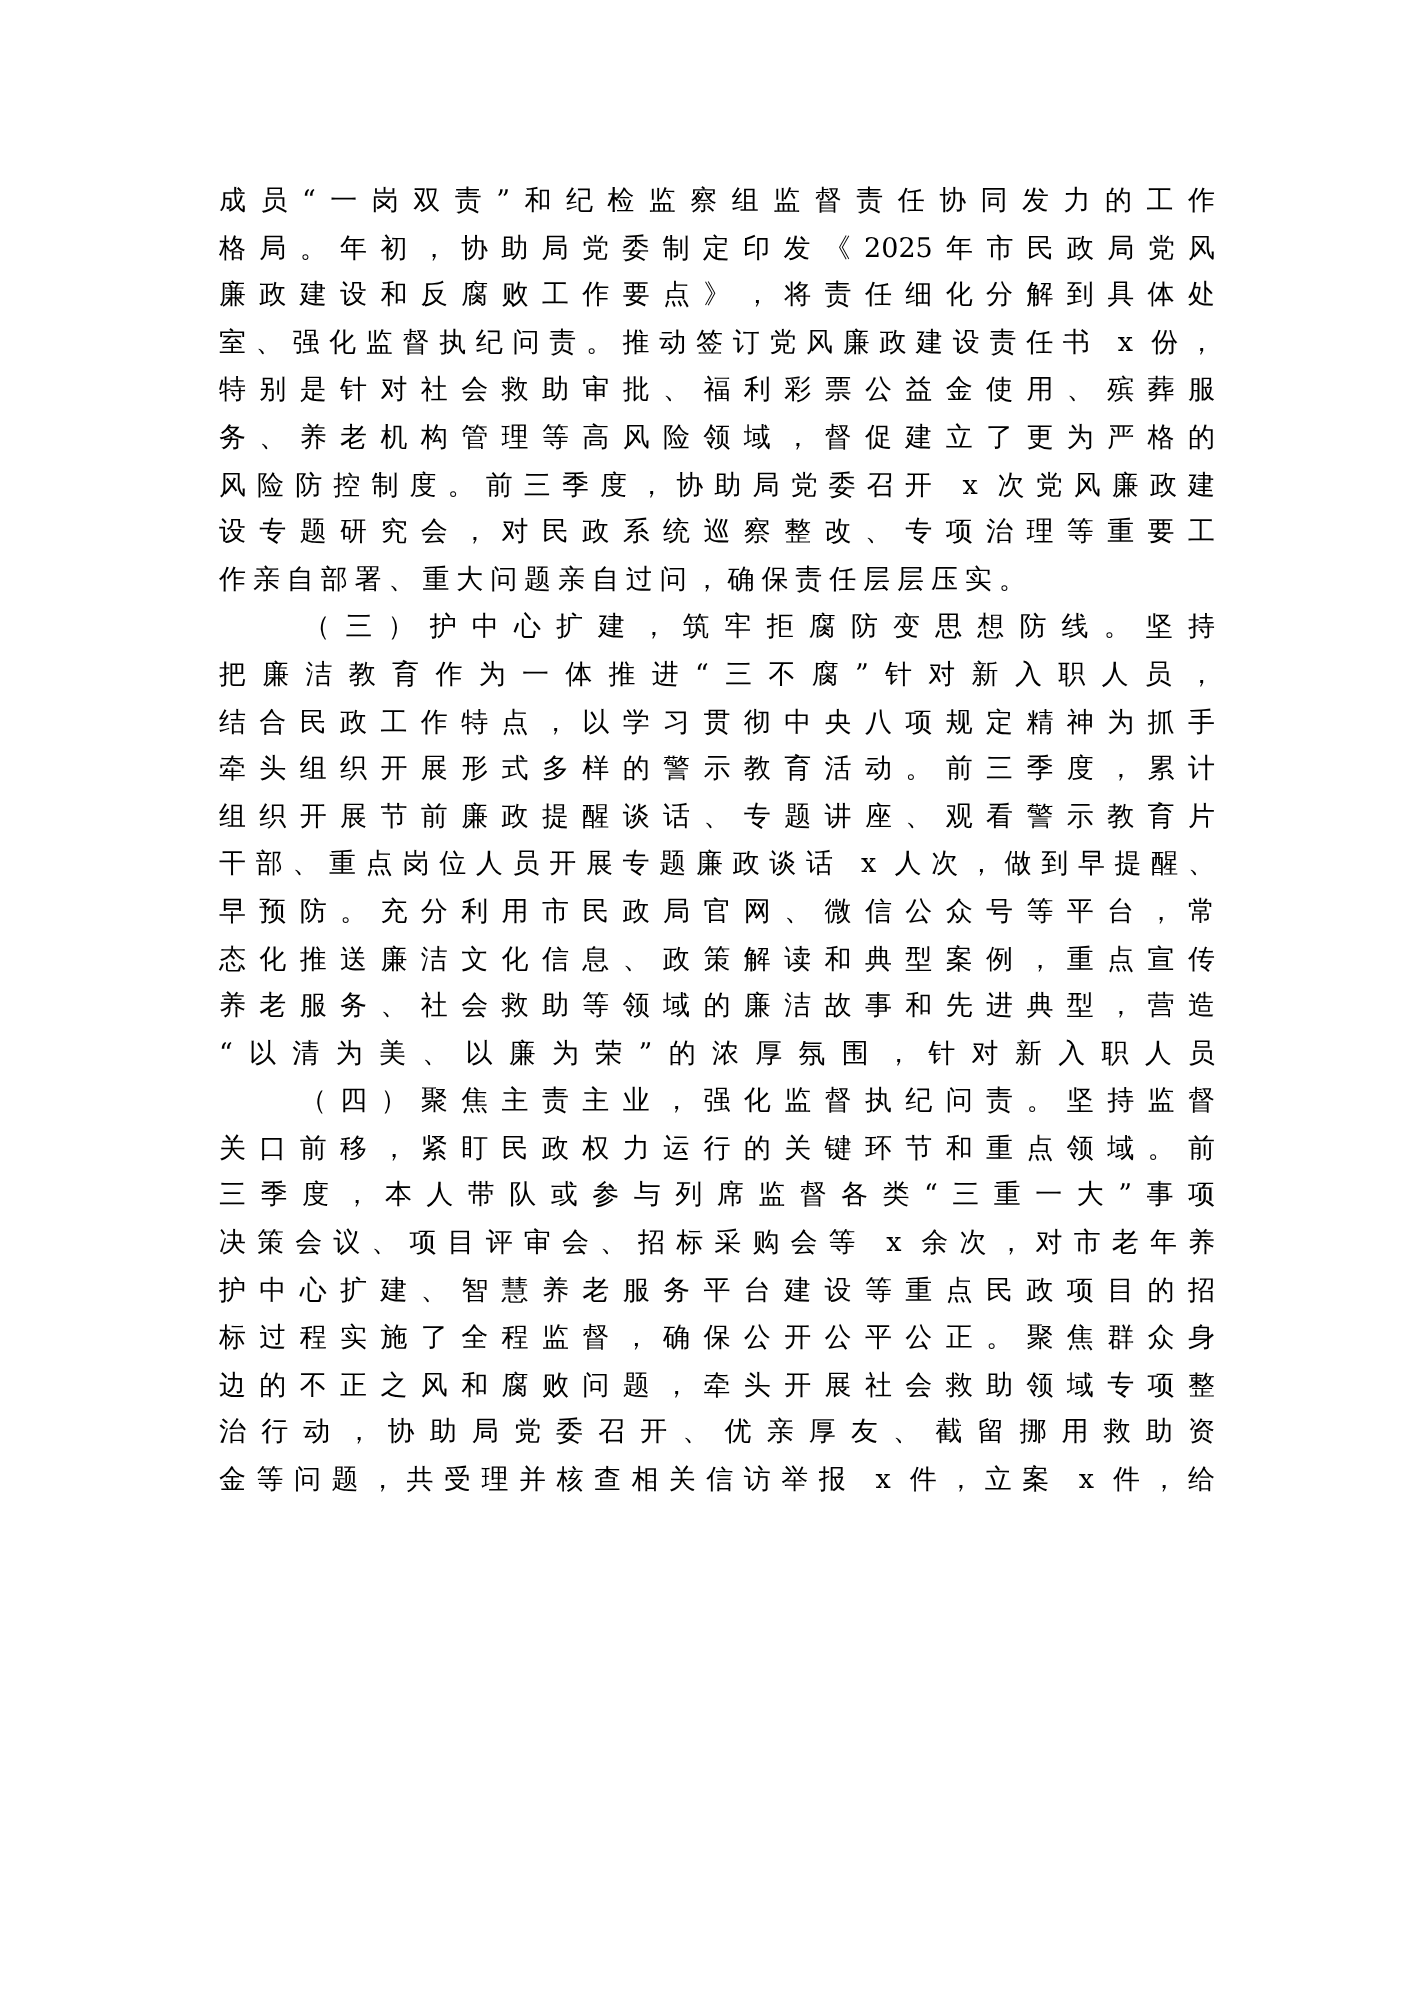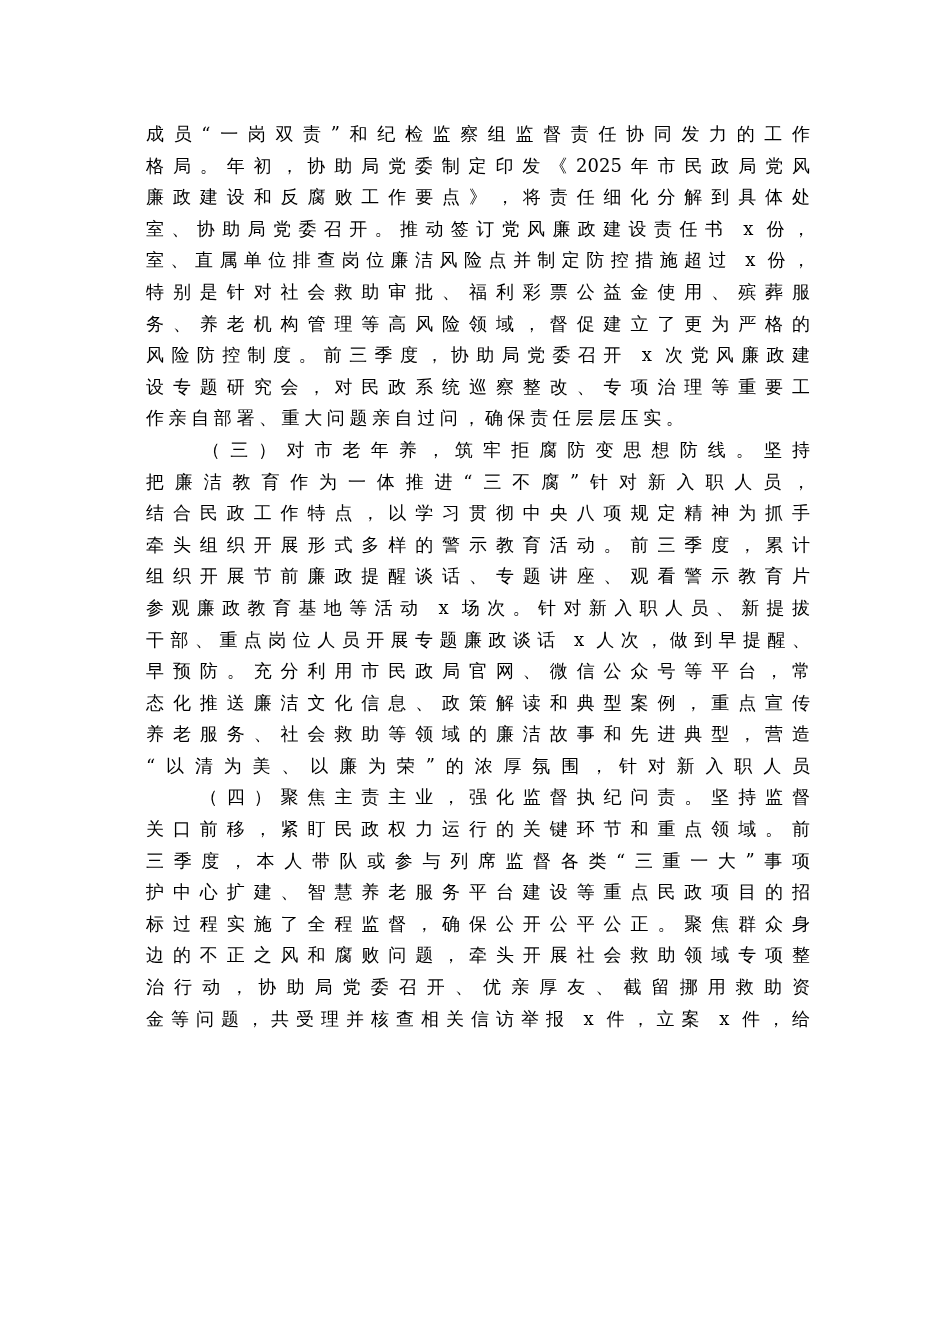--- a/index.html
+++ b/index.html
@@ -10,39 +10,38 @@
           letter-spacing:4.6px; }
   .line.just { text-align:justify; text-align-last:justify; letter-spacing:0; }
 </style>
 </head>
 <body>
 
 <div class="page" id="page">
     <div class="line just">成员“一岗双责”和纪检监察组监督责任协同发力的工作</div>
     <div class="line just">格局。年初，协助局党委制定印发《2025年市民政局党风</div>
     <div class="line just">廉政建设和反腐败工作要点》，将责任细化分解到具体处</div>
-    <div class="line just">室、协助局党委召开。推动签订党风廉政建设责任书 x 份，</div>
-    <div class="line just">室、直属单位排查岗位廉洁风险点并制定防控措施超过 x 份，</div>
+    <div class="line just">室、强化监督执纪问责。推动签订党风廉政建设责任书 x 份，</div>
     <div class="line just">特别是针对社会救助审批、福利彩票公益金使用、殡葬服</div>
     <div class="line just">务、养老机构管理等高风险领域，督促建立了更为严格的</div>
     <div class="line just">风险防控制度。前三季度，协助局党委召开 x 次党风廉政建</div>
     <div class="line just">设专题研究会，对民政系统巡察整改、专项治理等重要工</div>
     <div class="line">作亲自部署、重大问题亲自过问，确保责任层层压实。</div>
-    <div class="line just">　　（三）对市老年养，筑牢拒腐防变思想防线。坚持</div>
+    <div class="line just">　　（三）护中心扩建，筑牢拒腐防变思想防线。坚持</div>
     <div class="line just">把廉洁教育作为一体推进“三不腐”针对新入职人员，</div>
     <div class="line just">结合民政工作特点，以学习贯彻中央八项规定精神为抓手</div>
     <div class="line just">牵头组织开展形式多样的警示教育活动。前三季度，累计</div>
     <div class="line just">组织开展节前廉政提醒谈话、专题讲座、观看警示教育片</div>
-    <div class="line just">参观廉政教育基地等活动 x 场次。针对新入职人员、新提拔</div>
     <div class="line just">干部、重点岗位人员开展专题廉政谈话 x 人次，做到早提醒、</div>
     <div class="line just">早预防。充分利用市民政局官网、微信公众号等平台，常</div>
     <div class="line just">态化推送廉洁文化信息、政策解读和典型案例，重点宣传</div>
     <div class="line just">养老服务、社会救助等领域的廉洁故事和先进典型，营造</div>
     <div class="line just">“以清为美、以廉为荣”的浓厚氛围，针对新入职人员</div>
     <div class="line just">　　（四）聚焦主责主业，强化监督执纪问责。坚持监督</div>
     <div class="line just">关口前移，紧盯民政权力运行的关键环节和重点领域。前</div>
     <div class="line just">三季度，本人带队或参与列席监督各类“三重一大”事项</div>
+    <div class="line just">决策会议、项目评审会、招标采购会等 x 余次，对市老年养</div>
     <div class="line just">护中心扩建、智慧养老服务平台建设等重点民政项目的招</div>
     <div class="line just">标过程实施了全程监督，确保公开公平公正。聚焦群众身</div>
     <div class="line just">边的不正之风和腐败问题，牵头开展社会救助领域专项整</div>
     <div class="line just">治行动，协助局党委召开、优亲厚友、截留挪用救助资</div>
     <div class="line just">金等问题，共受理并核查相关信访举报 x 件，立案 x 件，给</div>
   </div>
 
 </body></html>

